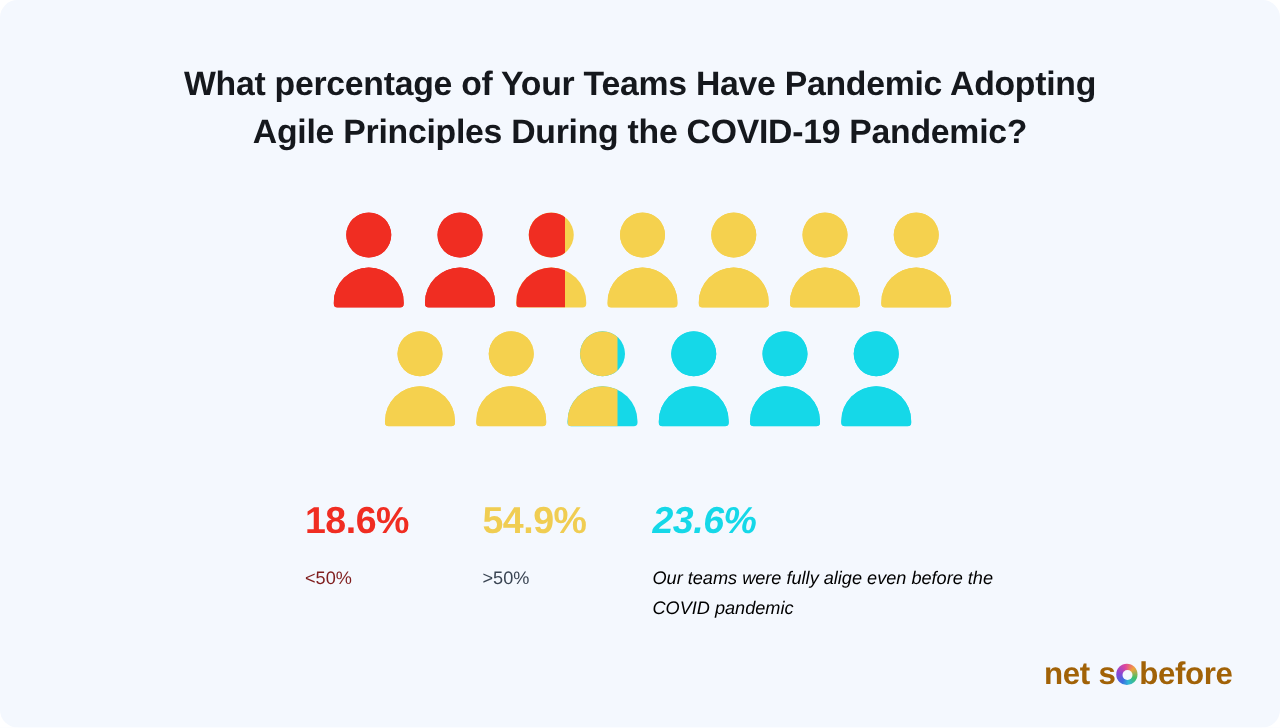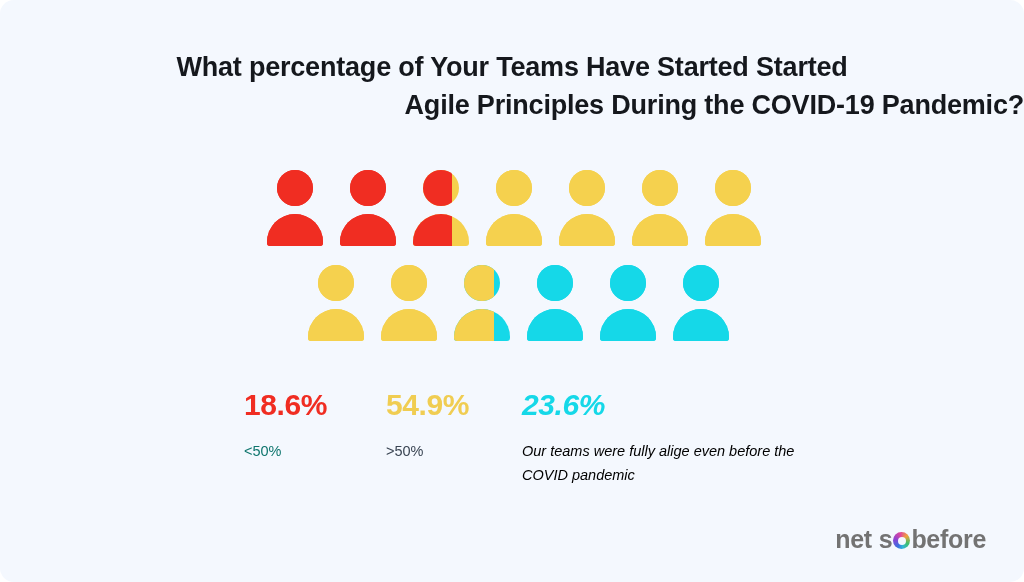--- a/index.html
+++ b/index.html
@@ -96,21 +96,21 @@
 
   
   .stats {
     position: absolute;
     left: 244px;
     top: 388px;
     width: 620px;
   }
   .stat {
     position: absolute;
-    top: 0;
+    top: 12px;
   }
   .stat-1 { left: 0px;   width: 150px; }
   .stat-2 { left: 142px; width: 150px; }
   .stat-3 { left: 278px; width: 300px; font-style: italic; }
 
   .stat-value {
     font-family: "Liberation Sans", sans-serif;
     font-weight: bold;
     font-size: 30px;
     line-height: 34px;
@@ -130,21 +130,21 @@
   .logo {
     position: absolute;
     right: 38px;
     bottom: 28px;
     display: flex;
     align-items: baseline;
     font-family: "Liberation Sans", sans-serif;
     font-weight: bold;
     font-size: 25px;
     letter-spacing: -0.3px;
-    color: #737373;
+    color: #a16207;
   }
   .logo .net { margin-right: 7px; }
   .logo .ring {
     display: inline-block;
     width: 17px;
     height: 17px;
     border-radius: 50%;
     margin: 0 1px;
     position: relative;
     top: 1px;
@@ -168,22 +168,22 @@
     border-radius: 50%;
     background: #f4f8fe;
   }
 </style>
 </head>
 <body>
 
 <div class="canvas" style="background: rgb(244, 248, 254);">
 
   <div class="title-block">
-    <div class="title-line" style="color: rgb(21, 24, 29);">What percentage of Your Teams Have Started Started</div>
-    <div class="title-line" style="color: rgb(21, 24, 29); text-align: right;">Agile Principles During the COVID-19 Pandemic?</div>
+    <div class="title-line" style="color: rgb(21, 24, 29);">What percentage of Your Teams Have Pandemic Adopting</div>
+    <div class="title-line" style="color: rgb(21, 24, 29);">Agile Principles During the COVID-19 Pandemic?</div>
   </div>
 
   <div class="picto-area">
     <div class="picto-row row-1">
         <div class="person">
           <div class="layer">
             <div class="head" style="background: rgb(240, 45, 34);"></div>
             <div class="body" style="background: rgb(240, 45, 34);"></div>
           </div>
           <div class="layer fill" style="width: 56px;">
@@ -312,21 +312,21 @@
             <div class="head" style="background: rgb(21, 216, 232);"></div>
             <div class="body" style="background: rgb(21, 216, 232);"></div>
           </div>
         </div>
       </div>
   </div>
 
   <div class="stats">
     <div class="stat stat-1">
       <div class="stat-value" style="color: rgb(240, 45, 34);">18.6%</div>
-      <div class="stat-label" style="color: #0f766e;">&lt;50%</div>
+      <div class="stat-label" style="color: #7f1d1d;">&lt;50%</div>
     </div>
     <div class="stat stat-2">
       <div class="stat-value" style="color: rgb(240, 205, 82);">54.9%</div>
       <div class="stat-label" style="color: rgb(58, 69, 83);">&gt;50%</div>
     </div>
     <div class="stat stat-3">
       <div class="stat-value" style="color: rgb(21, 216, 232);">23.6%</div>
       <div class="stat-label" style="color: #000000;">Our teams were fully alige even before the COVID pandemic</div>
     </div>
   </div>

